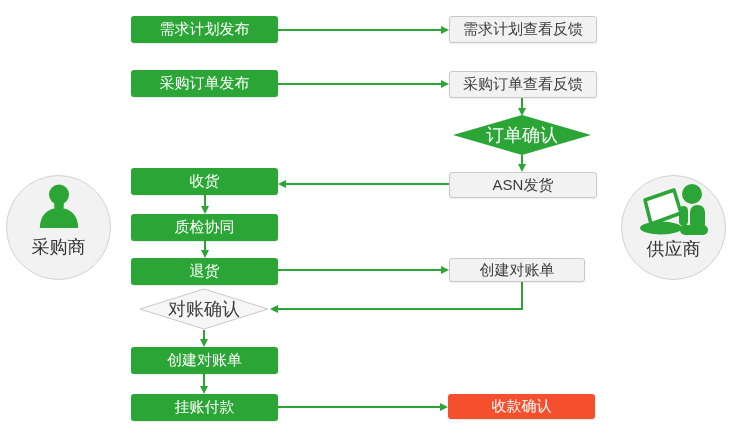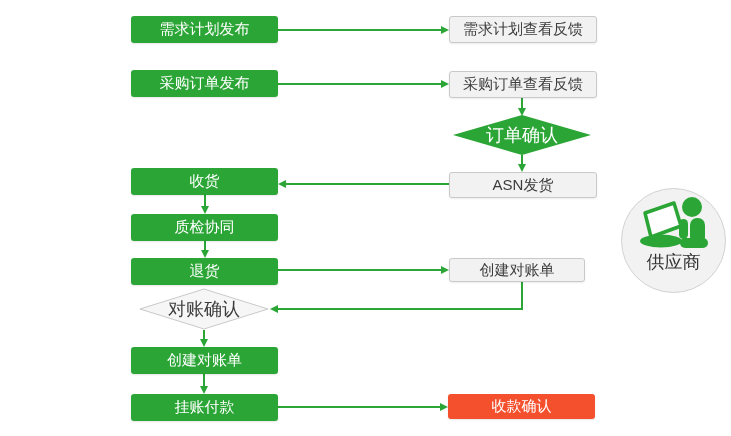--- a/index.html
+++ b/index.html
@@ -85,22 +85,30 @@
     <g class="edge">
       <line x1="204" y1="374" x2="204" y2="386"></line>
         <polygon points="204,394 200,386 208,386"></polygon>
     </g>
     <g class="edge">
       <line x1="278" y1="407" x2="440" y2="407"></line>
         <polygon points="448,407 440,403 440,411"></polygon>
     </g>
   </svg>
 
+  <div class="actor" style="left:6px;top:175px;">
+    <svg width="46" height="46" viewBox="0 0 46 48">
+      <circle class="g" cx="23" cy="11" r="10.5"></circle>
+      <rect class="g" x="18" y="16" width="10" height="10" rx="2"></rect>
+      <path class="g" d="M3,46 C3,32.5 11,25 23,25 C35,25 43,32.5 43,46 Z"></path>
+    </svg>
+    <div class="alabel">采购商</div>
+  </div>
 
-  <div class="actor" style="left:621px;top:188px;padding-top:7px;">
+  <div class="actor" style="left:621px;top:175px;padding-top:7px;">
     <svg width="72" height="52" viewBox="0 0 72 52">
       <polygon points="7,17 36,7 43,30 13,41" fill="#ffffff" stroke="#2ba636" stroke-width="3.5" stroke-linejoin="round"></polygon>
       <ellipse class="g" cx="23" cy="45" rx="21" ry="6.5"></ellipse>
       <rect class="g" x="41" y="23" width="9" height="20" rx="4.5"></rect>
       <circle class="g" cx="54" cy="11" r="10"></circle>
       <rect class="g" x="52" y="22" width="15" height="26" rx="7"></rect>
       <rect class="g" x="42" y="42" width="28" height="10" rx="5"></rect>
     </svg>
     <div class="alabel" style="margin-top:2px;">供应商</div>
   </div>

